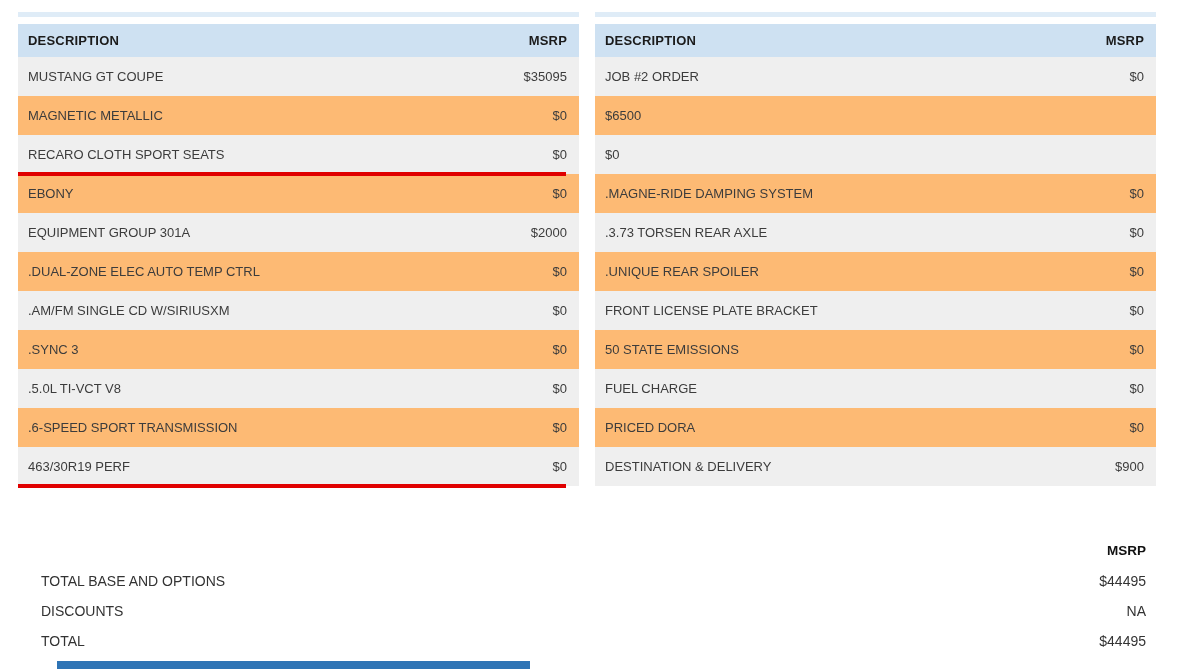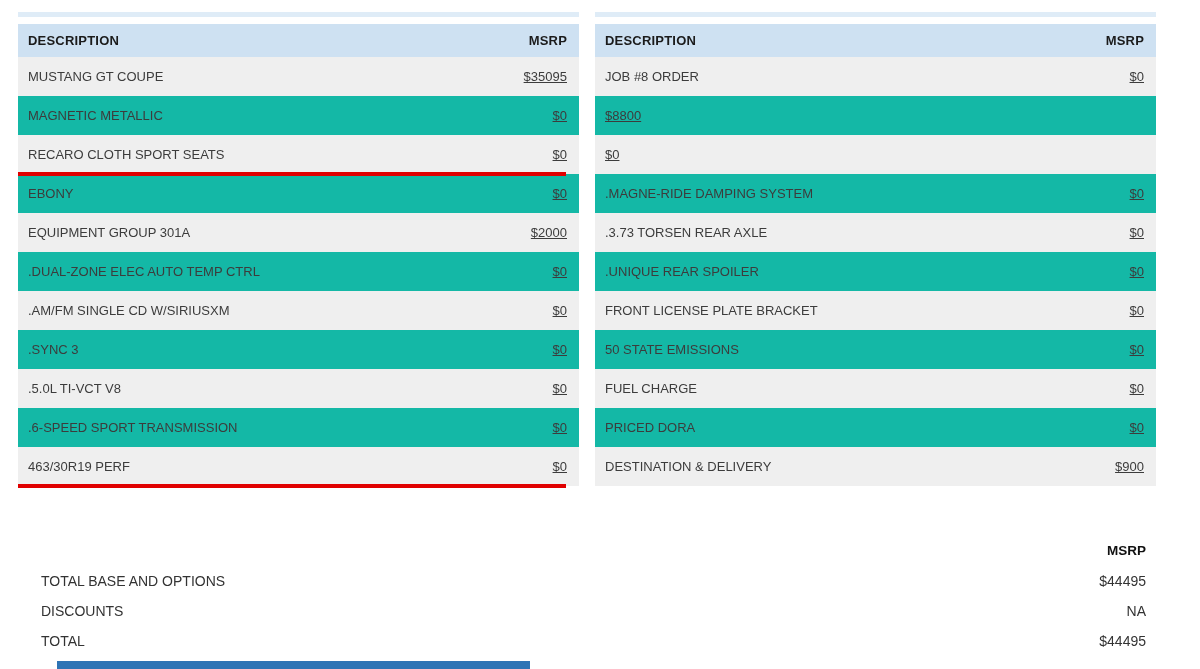--- a/index.html
+++ b/index.html
@@ -13,25 +13,25 @@
   .price-table.right{left:595px;}
   .topstrip{height:5px;background:#dfecf7;margin-bottom:7px;}
   .thead{
     height:33px;background:#cee1f2;display:flex;align-items:center;
     justify-content:space-between;padding:0 12px 0 10px;box-sizing:border-box;
     font-weight:bold;font-size:13px;color:#1b1b1b;letter-spacing:0.2px;
   }
   .row{
     height:39px;display:flex;align-items:center;justify-content:space-between;
     padding:0 12px 0 10px;box-sizing:border-box;font-size:13px;color:#3c3c3c;
-    position:relative;background:#14b8a6;
+    position:relative;background:#fdba74;
   }
   .row.alt{background:#efefef;}
   .row .desc{white-space:nowrap;}
-  .row .msrp{white-space:nowrap;text-decoration:underline;}
+  .row .msrp{white-space:nowrap;}
   .redline{
     position:absolute;left:0;bottom:-2px;width:548px;height:4px;
     background:#e00000;z-index:2;
   }
   .summary{
     position:absolute;left:22px;top:536px;width:1124px;
     font-size:14px;color:#333333;line-height:30px;
   }
   .summary .srow{display:flex;justify-content:space-between;margin-left:19px;}
   .summary .msrp-head{display:block;text-align:right;font-weight:bold;color:#111111;font-size:13.5px;}
@@ -98,25 +98,25 @@
     </div>
   </div>
 
   <div class="price-table right">
     <div class="topstrip"></div>
     <div class="thead">
       <span>DESCRIPTION</span>
       <span>MSRP</span>
     </div>
     <div class="row alt">
-      <span class="desc">JOB #8 ORDER</span>
+      <span class="desc">JOB #2 ORDER</span>
       <span class="msrp">$0</span>
     </div>
     <div class="row">
-      <span class="msrp">$8800</span>
+      <span class="msrp">$6500</span>
     </div>
     <div class="row alt">
       <span class="msrp">$0</span>
     </div>
     <div class="row">
       <span class="desc">.MAGNE-RIDE DAMPING SYSTEM</span>
       <span class="msrp">$0</span>
     </div>
     <div class="row alt">
       <span class="desc">.3.73 TORSEN REAR AXLE</span>

